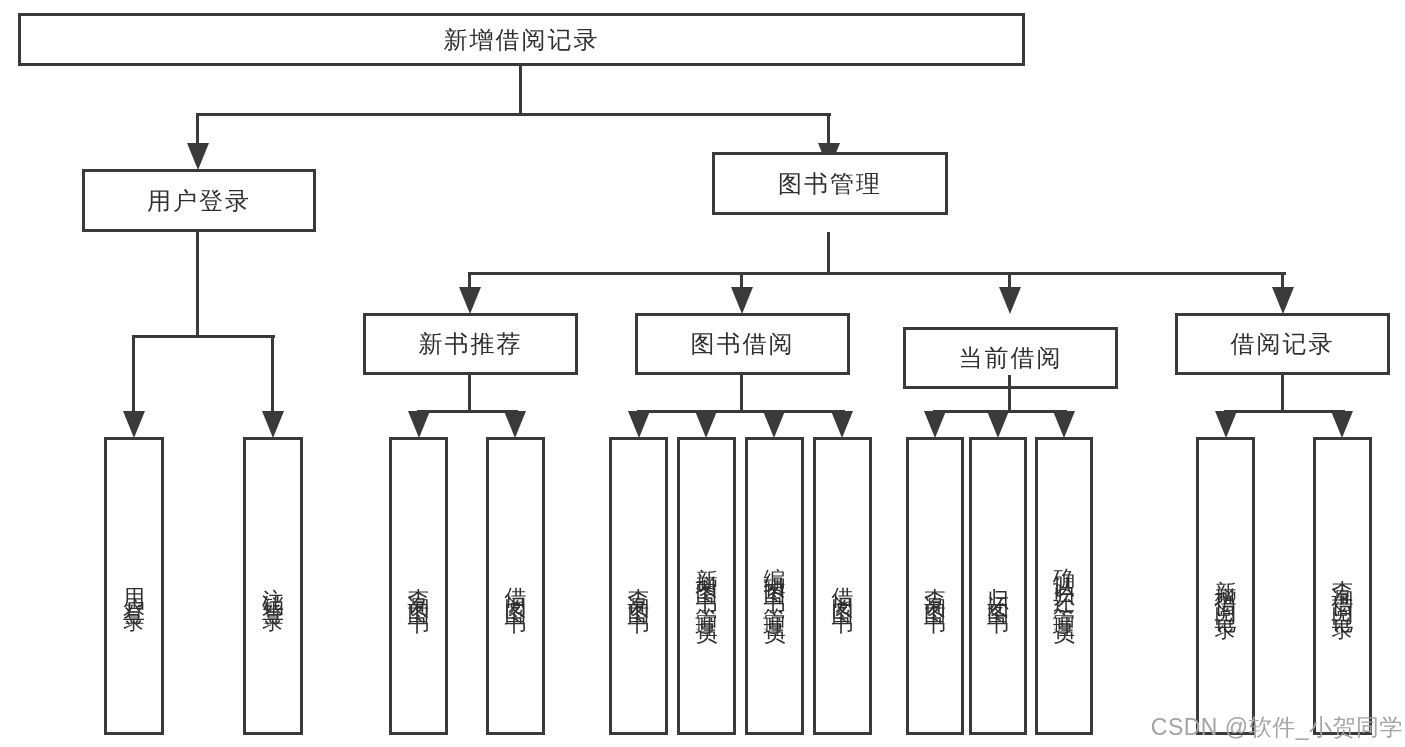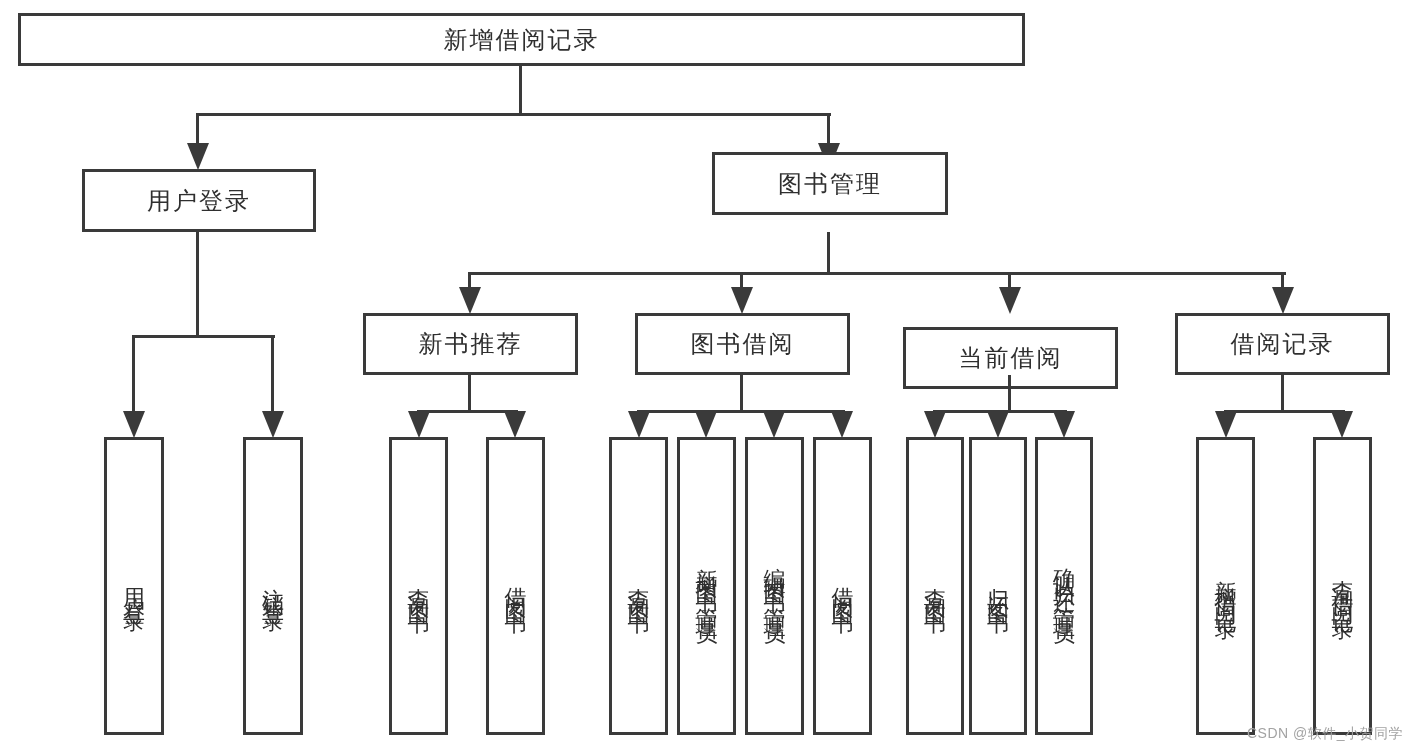--- a/index.html
+++ b/index.html
@@ -35,21 +35,21 @@
   .arrow {
     position:absolute; width:0; height:0;
     border-left:11px solid transparent;
     border-right:11px solid transparent;
     border-top:27px solid var(--line,#3a3a3a);
   }
   .watermark {
     position:absolute;
     right:2px; bottom:4px;
     color:var(--wm,#a3a3a3);
-    font-size:14px;
+    font-size:23px;
     letter-spacing:0.5px;
     z-index:5;
     white-space:nowrap;
   }
 </style>
 </head>
 <body>
 
 <div id="canvas" style="--line: #3a3a3a; --text: #2f2f2f; --wm: #a3a3a3; --bg: #ffffff;">
 

